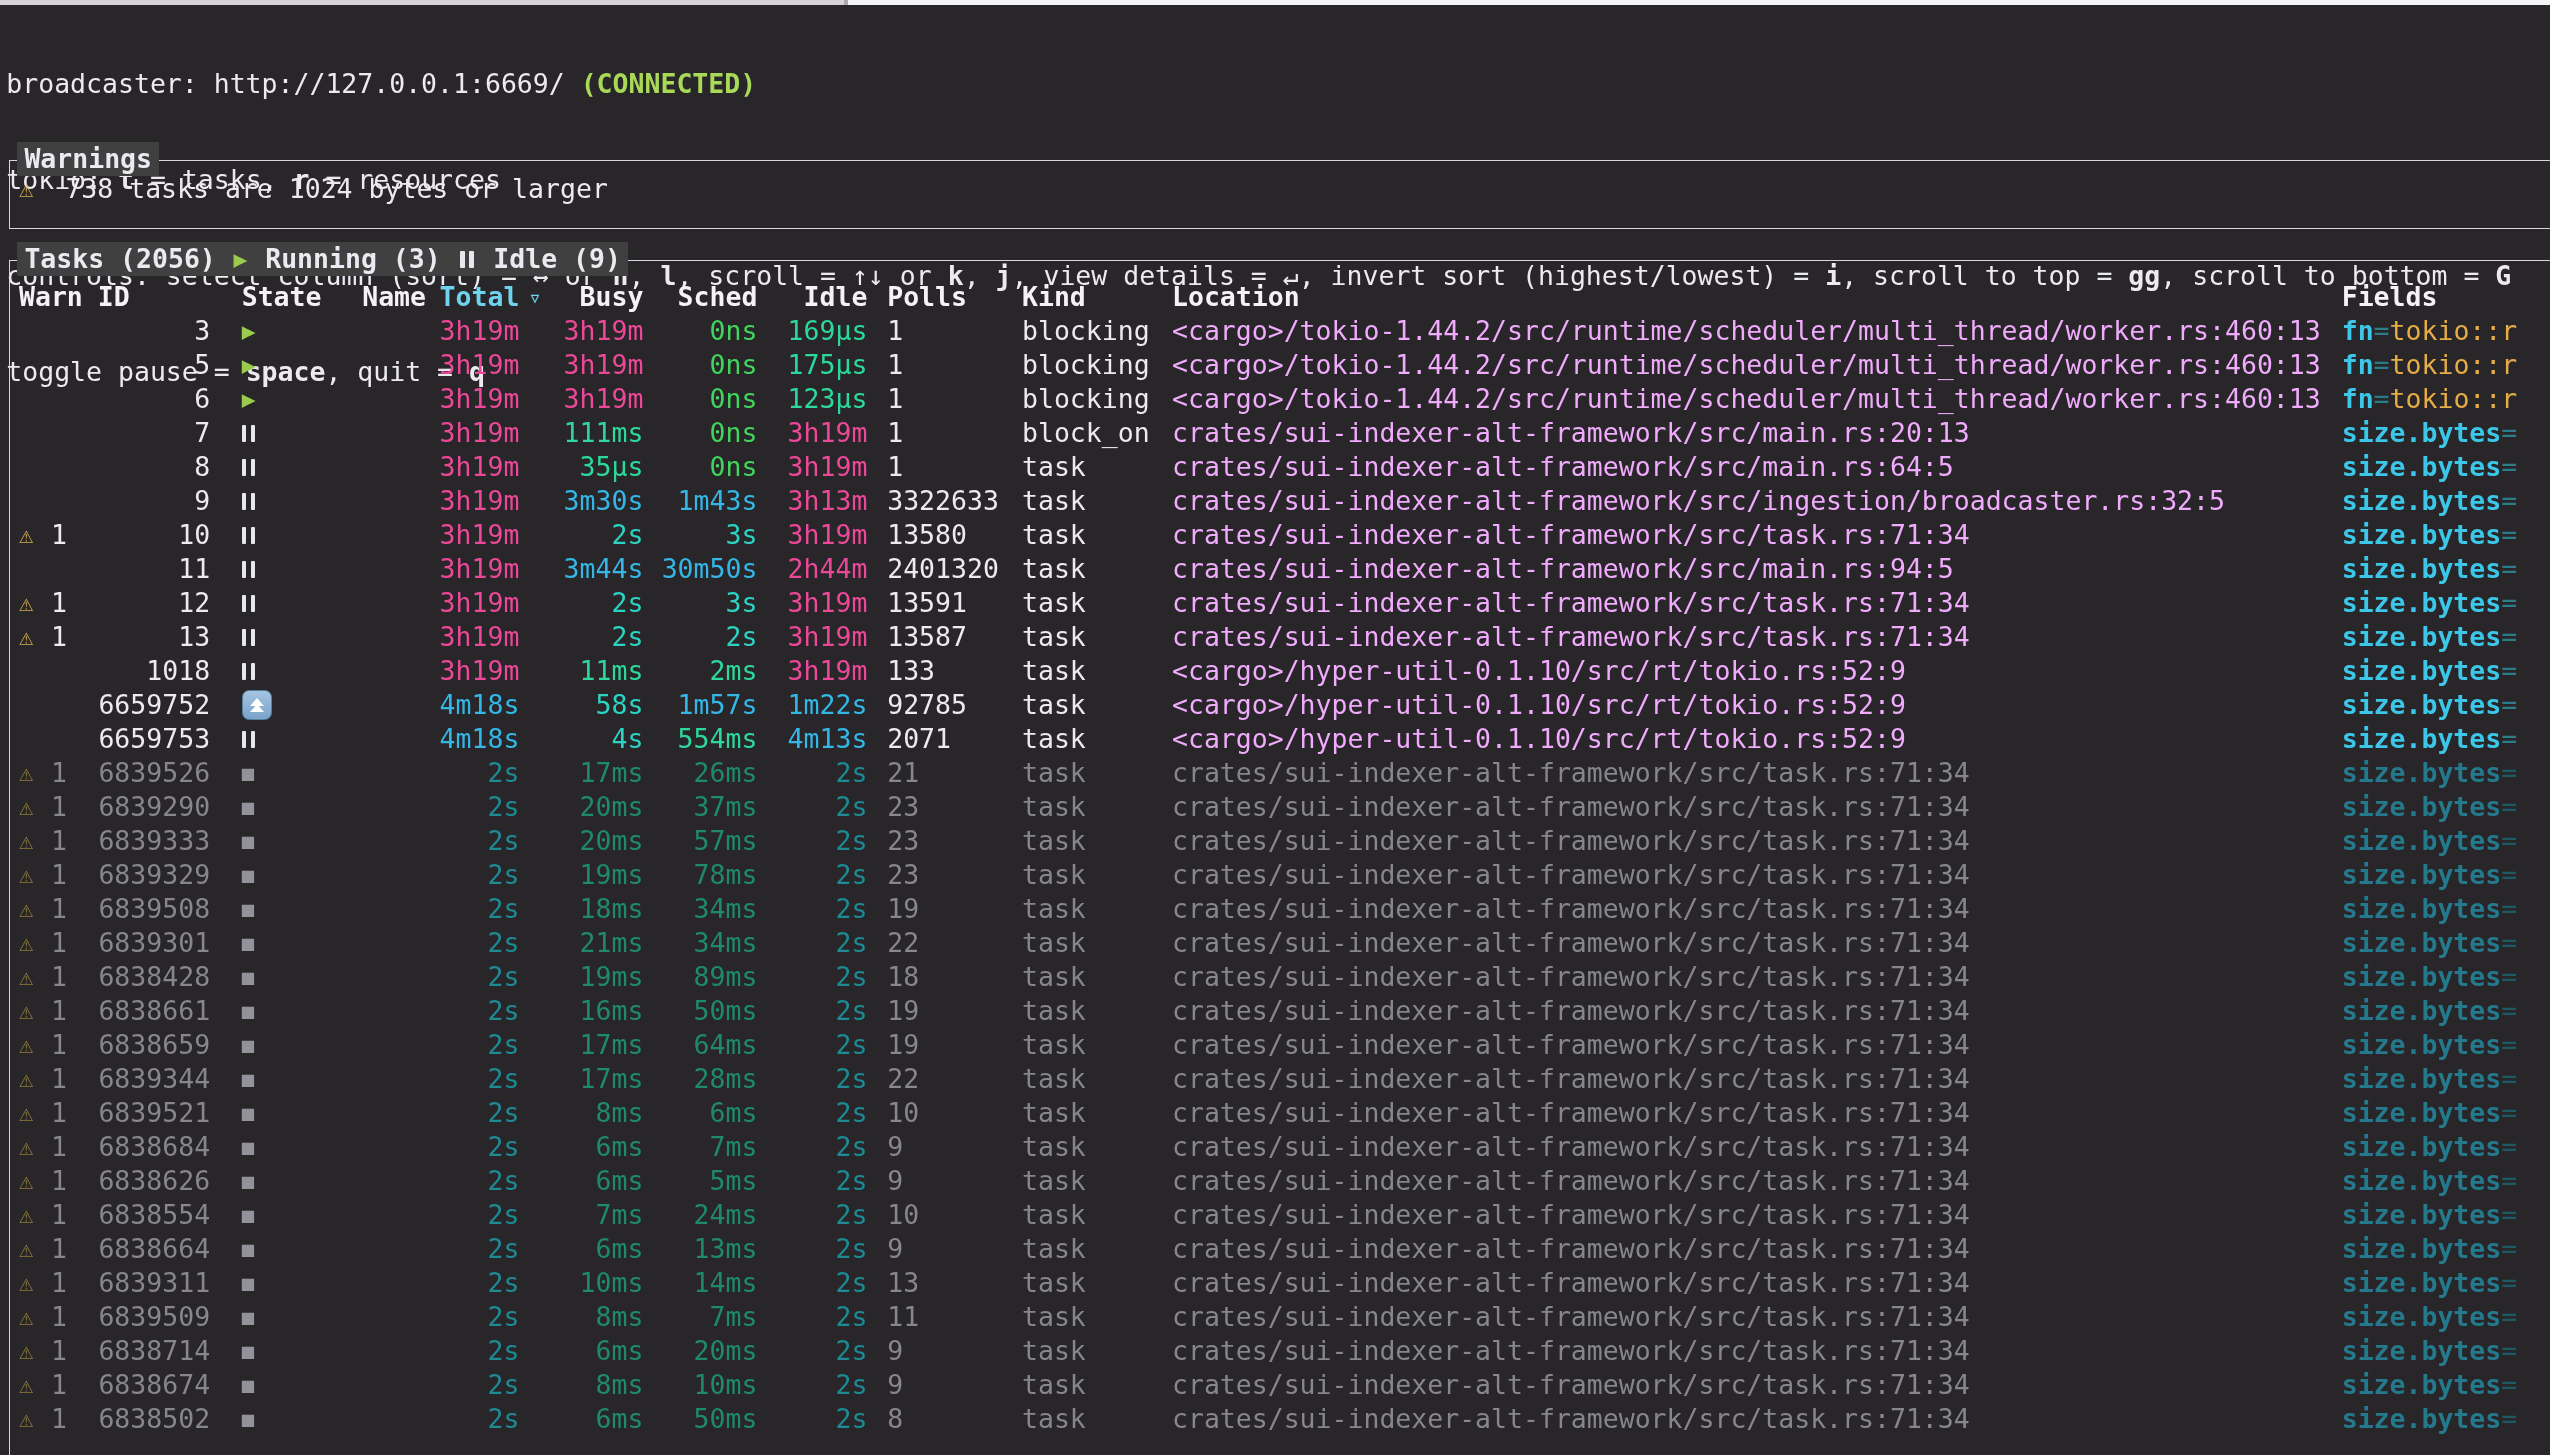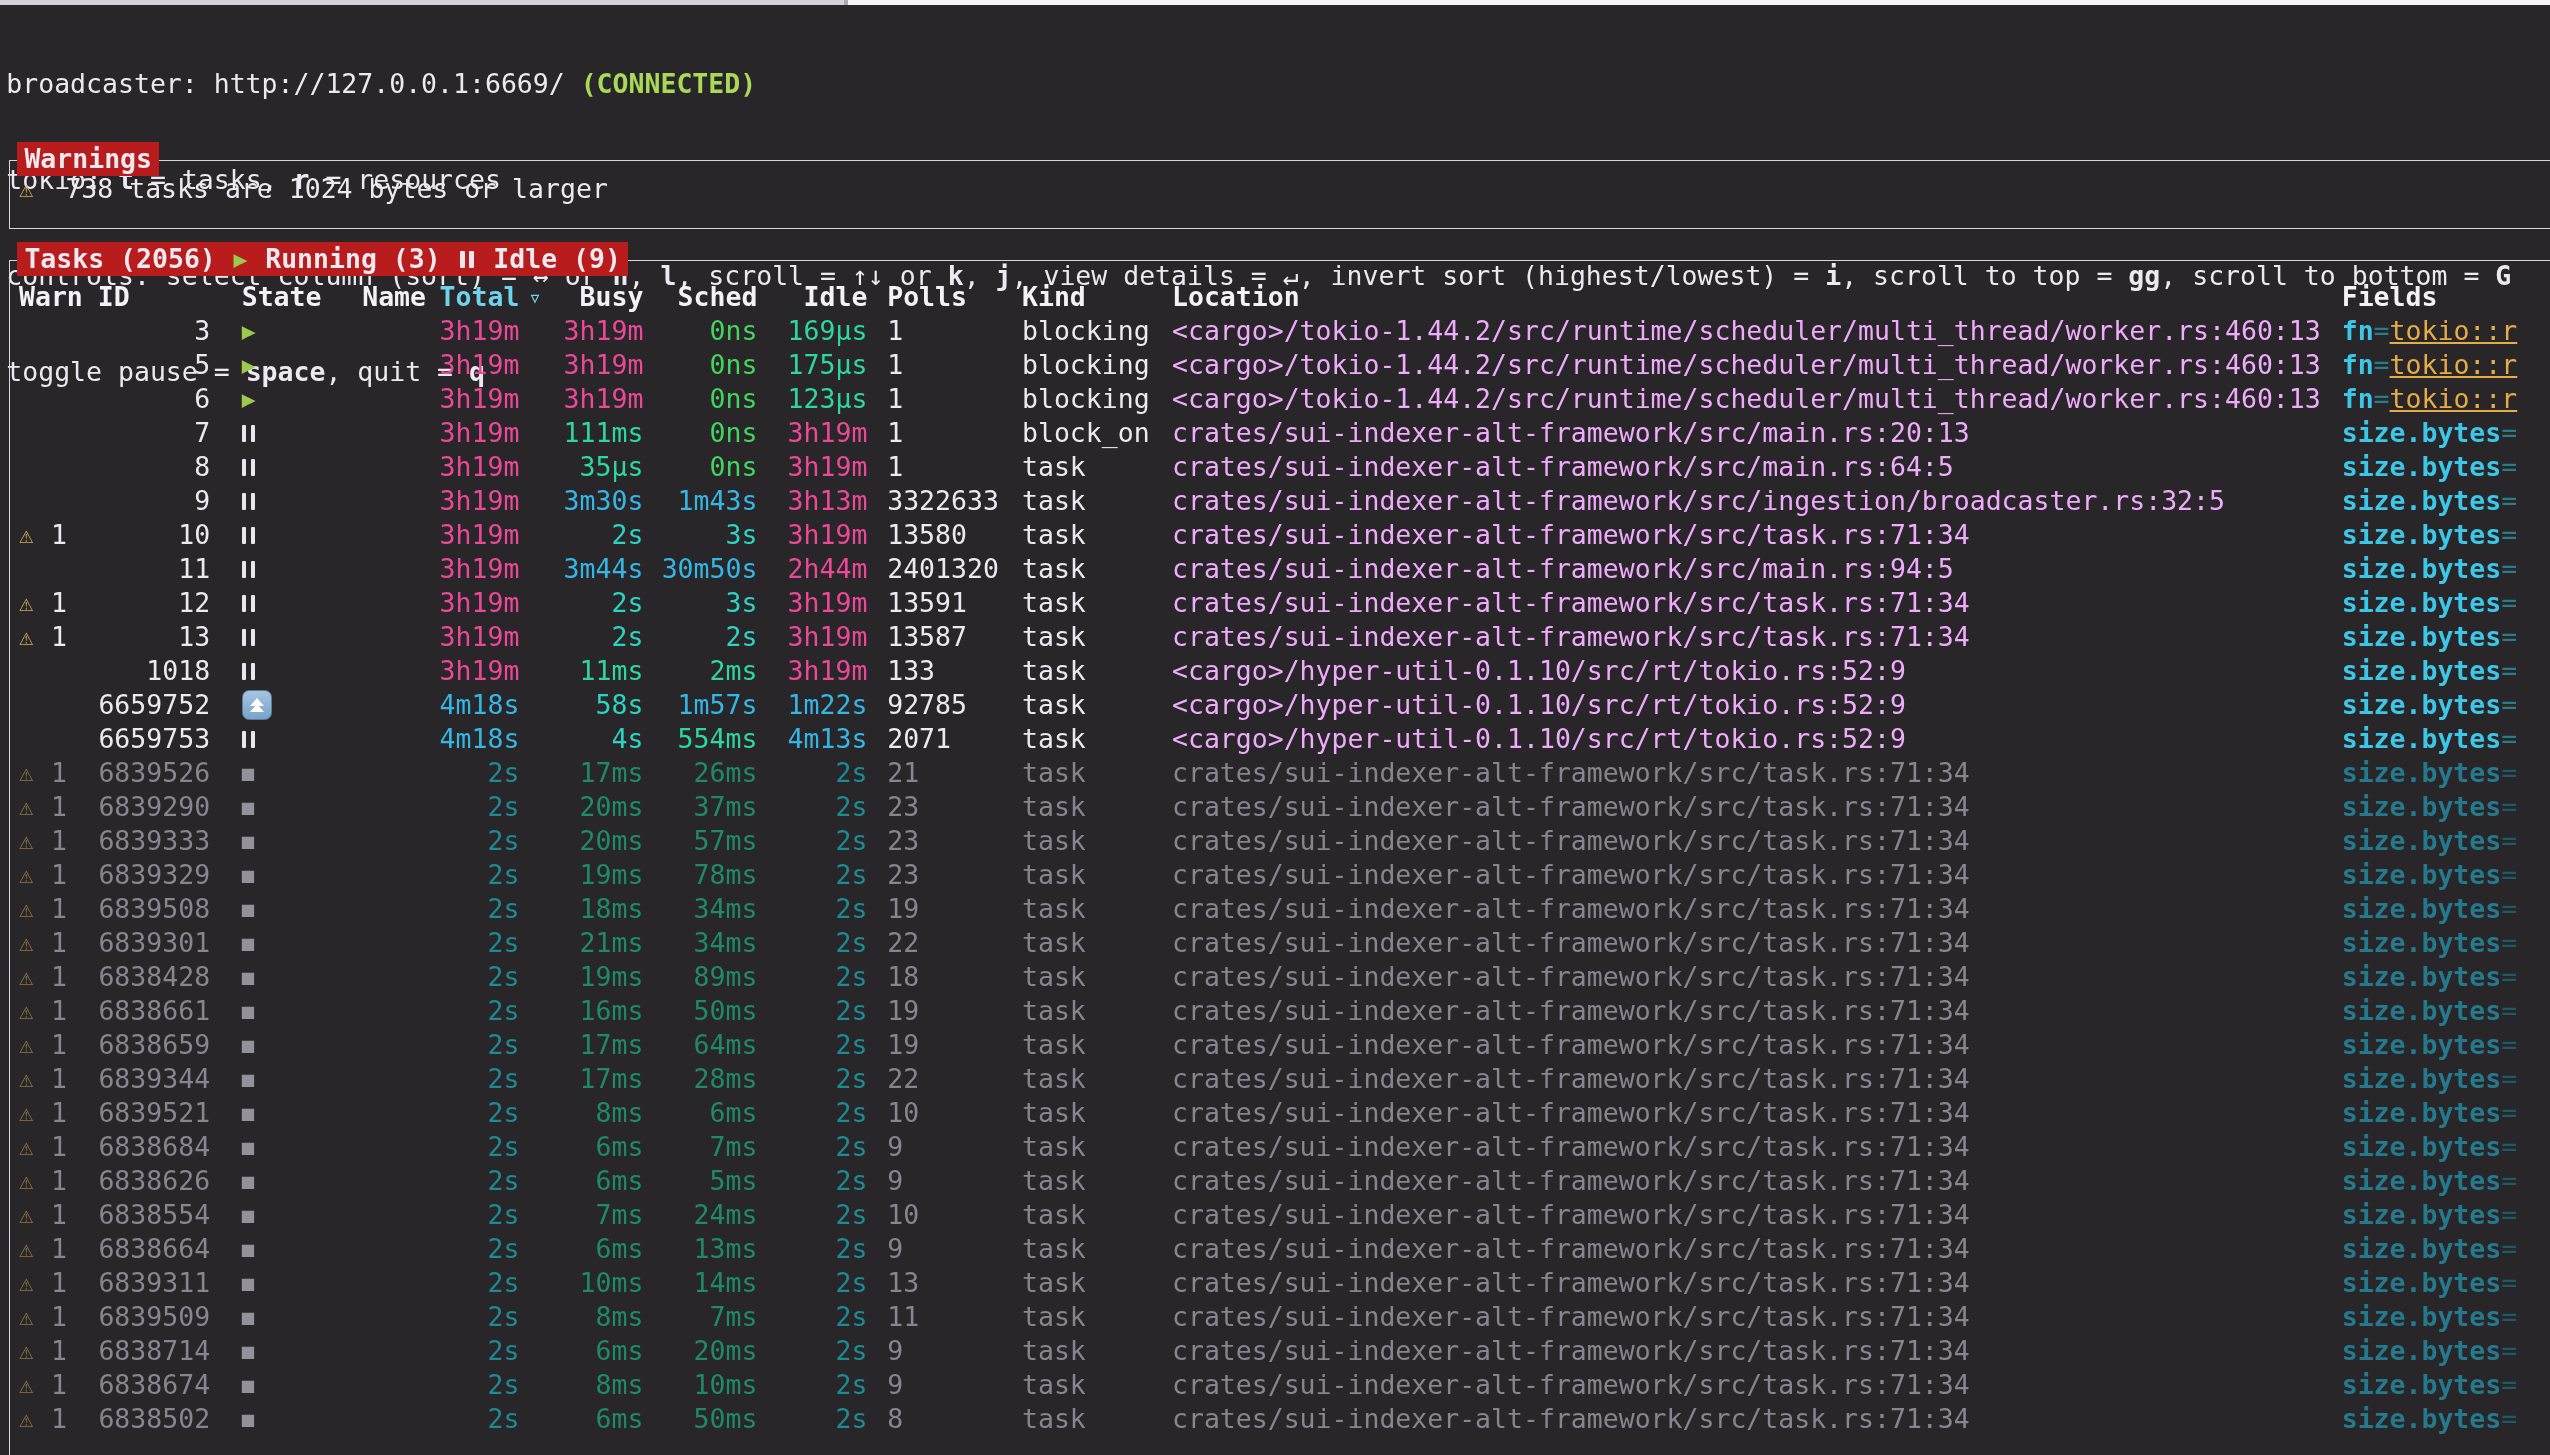--- a/index.html
+++ b/index.html
@@ -18,21 +18,21 @@
   .top-strip .divider { position:absolute; left:844px; top:0; width:3.6px; height:4.5px; background:#abaab0; }
   
   .statusbar { position:absolute; top:4.5px; left:0; width:2550px; white-space:pre; }
   .statusbar .line { height:34px; line-height:34px; padding-left:6.3px; overflow:hidden; }
   .seg-ok { color:#a8d957; font-weight:700; }
   
   .panel { position:absolute; border:1.8px solid #d9d7de; }
   .panel-warnings { top:160px; left:9px; width:2541px; height:69px; border-right:none; }
   .panel-tasks { top:260px; left:9px; width:2541px; height:1195px; border-right:none; border-bottom:none; }
   .panel-label { position:absolute; top:-19px; left:7.2px; height:34px; line-height:34px;
-                 background:#b91c1c; padding:0 7.2px; font-weight:700; white-space:pre;
+                 background:#404040; padding:0 7.2px; font-weight:700; white-space:pre;
                  display:inline-flex; align-items:center; }
   .warning-row { position:absolute; top:10.8px; left:9px; display:flex; align-items:center; height:34px; line-height:34px; white-space:pre; }
   .warning-row .ico-warn { margin-right:14.4px; }
   
   .ico-warn { color:#d3aa54; font-size:24px; width:32px; display:inline-block; }
   .ico-play { color:#9bcb4d; font-size:23px; }
   .ico-pause { display:inline-flex; gap:4.5px; height:17px; align-items:stretch; }
   .ico-pause i { width:4.5px; background:#e9e7ee; border-radius:0.9px; display:block; }
   .ico-done { color:#93919a; font-size:20.6px; }
   .ico-woke { width:30.5px; height:30.5px; border-radius:7.2px; border:1.8px solid #54809f;
@@ -69,21 +69,21 @@
   .dur-m  { color:#34b7e6; }
   .dur-s  { color:#2dd3c2;text-align:right; }
   .dur-ms { color:#2dd89e; }
   .dur-us { color:#2dd89e; }
   .dur-ns { color:#41d55e; }
   .t-id, .t-polls, .t-kind { color:#eceaf0; }
   .t-loc { color:#f0abfc; }
   .t-warncount { color:#eceaf0; }
   .fkey { color:#3cc6e8; font-weight:700; }
   .feq  { color:#2a7d88; }
-  .fval { color:#e6ac45;text-decoration:underline; }
+  .fval { color:#e6ac45; }
   
   .row.dim .t-id, .row.dim .t-polls, .row.dim .t-kind, .row.dim .t-warncount { color:#87858d; }
   .row.dim .t-loc { color:#87858d; }
   .row.dim .dur-s  { color:#1d8a94; }
   .row.dim .dur-ms { color:#1f8a68; }
   .row.dim .ico-warn { color:#8f7a3a; }
   .row.dim .fkey { color:#25798c; }
   .row.dim .feq  { color:#1d5a64; }
 </style>
 </head>

